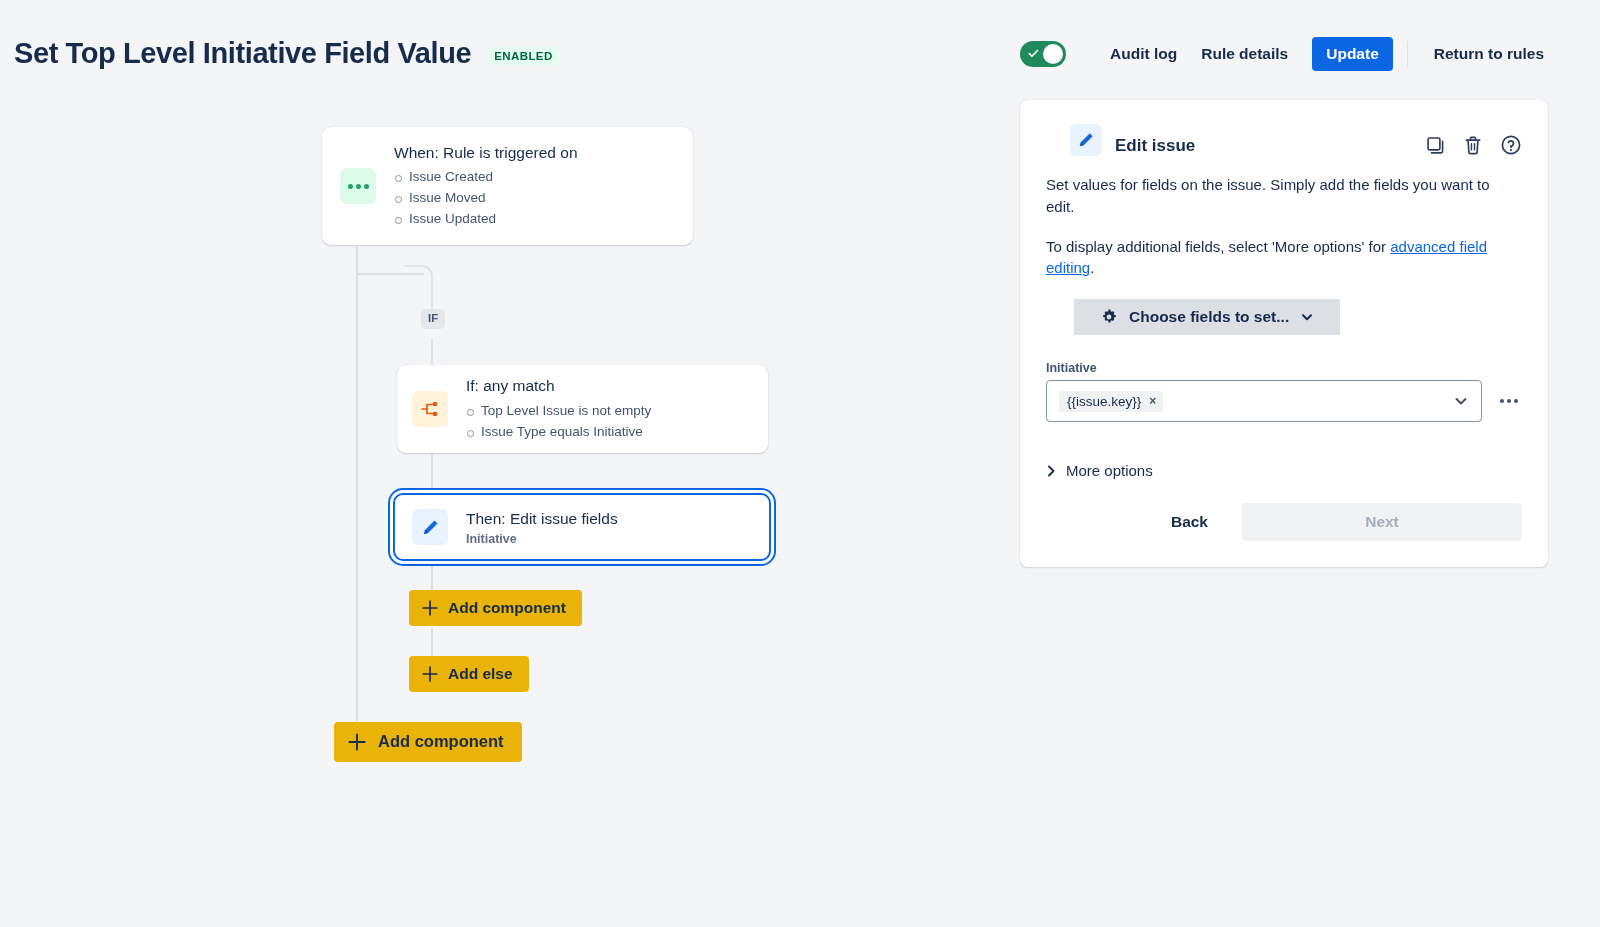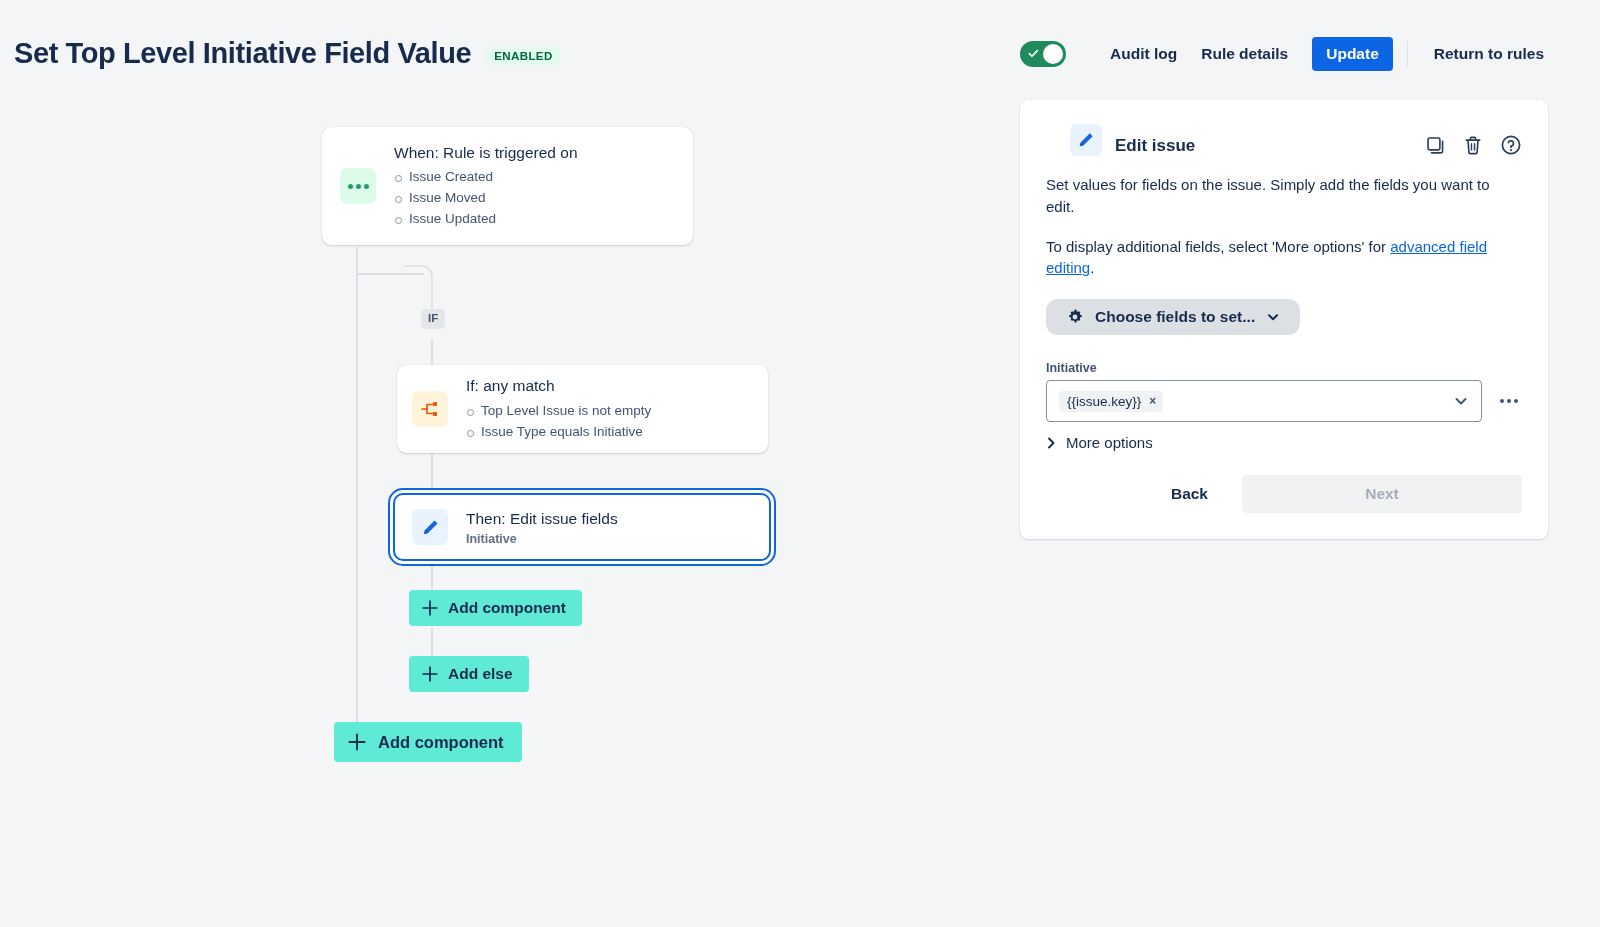--- a/index.html
+++ b/index.html
@@ -96,25 +96,25 @@
     border: 2px solid #0c66e4; box-shadow: 0 0 0 3px #fff, 0 0 0 5px #0c66e4;
   }
 
   .if-badge {
     position: absolute; background: #e4e6ea; border-radius: 5px;
     font-size: 11.5px; font-weight: 700; color: #44546f;
     padding: 4px 7px; line-height: 1;
   }
 
   .add-btn {
-    position: absolute; background: #5eead4; border: none; border-radius: 4px;
+    position: absolute; background: #eab308; border: none; border-radius: 4px;
     font-family: "Liberation Sans", sans-serif;
     font-size: 15.5px; font-weight: 600; color: #172b4d;
     padding: 9px 16px 9px 12px; cursor: pointer;
-    display: flex; align-items: flex-end; gap: 9px; white-space: nowrap;
+    display: flex; align-items: flex-start; gap: 9px; white-space: nowrap;
   }
   .plus { width: 18px; height: 18px; display: inline-block; }
 
   
   .panel {
     position: absolute; top: 100px; left: 1020px; width: 528px;
     background: #fff; border-radius: 8px; padding: 24px 26px 26px 26px;
     box-shadow: 0 1px 2px rgba(9,30,66,.14), 0 0 1px rgba(9,30,66,.16);
   }
   .panel-head { display: flex; align-items: flex-end; padding-left: 24px; }
@@ -123,45 +123,45 @@
     display: flex; align-items: center; justify-content: center; flex: 0 0 32px;
   }
   .panel-title { font-size: 17px; font-weight: 700; margin-left: 13px; color: #172b4d; }
   .panel-actions { margin-left: auto; display: flex; align-items: center; gap: 17px; }
   .panel-actions span { cursor: pointer; display: flex; }
   .panel-p {
     font-size: 15px; line-height: 1.45; color: #172b4d; margin-top: 18px;
   }
   .panel-p a { color: #0c66e4; text-decoration: underline; }
   .choose-btn {
-    margin-top: 20px; background: #dcdfe4; border: none; border-radius: 12px;
+    margin-top: 20px; background: #dcdfe4; border: none; border-radius: 0;
     font-family: "Liberation Sans", sans-serif;
     font-size: 15.5px; font-weight: 600; color: #172b4d;
-    padding: 9px 20px; cursor: pointer; display: inline-flex; align-items: center; gap: 11px;
+    padding: 9px 26px; cursor: pointer; display: inline-flex; align-items: center; gap: 11px; margin-left: 28px;
   }
   .field-label {
     font-size: 12.5px; font-weight: 700; color: #44546f; margin-top: 26px; margin-bottom: 5px;
   }
   .field-row { display: flex; align-items: center; gap: 14px; }
   .select-box {
     flex: 1; border: 1.5px solid #8590a2; border-radius: 4px; background: #fff;
     height: 42px; display: flex; align-items: center; padding: 0 12px; cursor: text;
   }
   .token {
     background: #f1f2f4; border-radius: 3px; display: inline-flex; align-items: center;
     gap: 8px; padding: 3px 7px 3px 8px; font-size: 13.5px; color: #172b4d;
   }
   .token-x { font-size: 12px; font-weight: 700; color: #44546f; cursor: pointer; line-height: 1; }
   .chev { margin-left: auto; cursor: pointer; display: flex; }
   .ellipsis-btn {
     display: flex; align-items: center; gap: 3px; cursor: pointer; padding: 4px;
   }
   .ellipsis-btn i { width: 4px; height: 4px; border-radius: 50%; background: #44546f; display: block; }
   .more-options {
-    margin-top: 12px; display: inline-flex; align-items: center; gap: 9px;
+    margin-top: 40px; display: inline-flex; align-items: center; gap: 9px;
     font-size: 15px; color: #172b4d; cursor: pointer;
   }
   .panel-footer {
     margin-top: 22px; display: flex; align-items: center; justify-content: flex-end; gap: 0;
   }
   .btn-back {
     background: transparent; border: none; font-family: "Liberation Sans", sans-serif;
     font-size: 15.5px; font-weight: 700; color: #172b4d; padding: 9px 16px;
     cursor: pointer; border-radius: 4px;
   }

